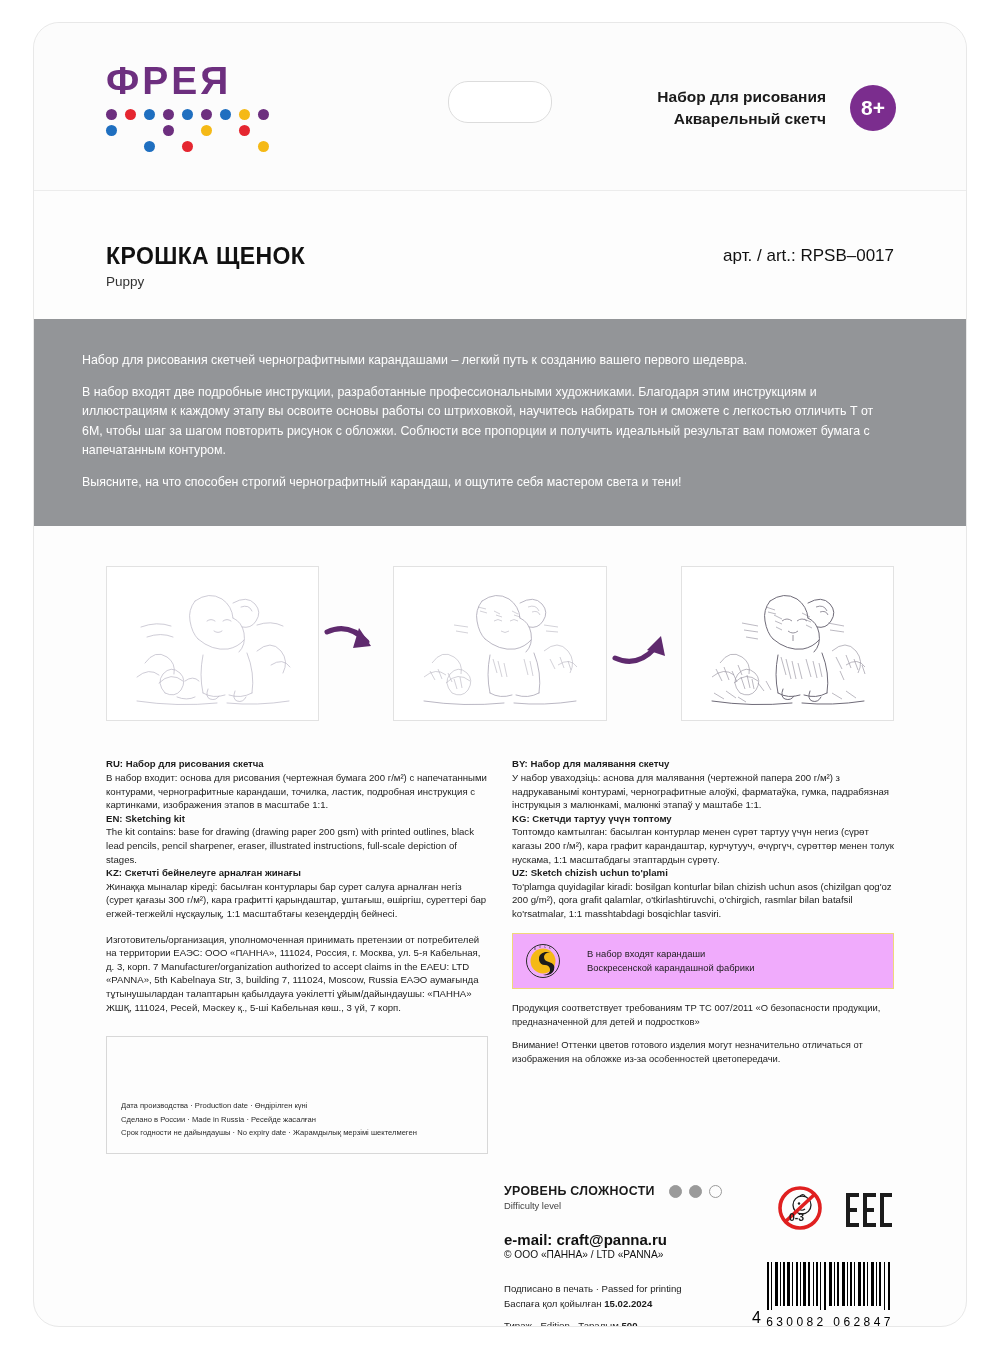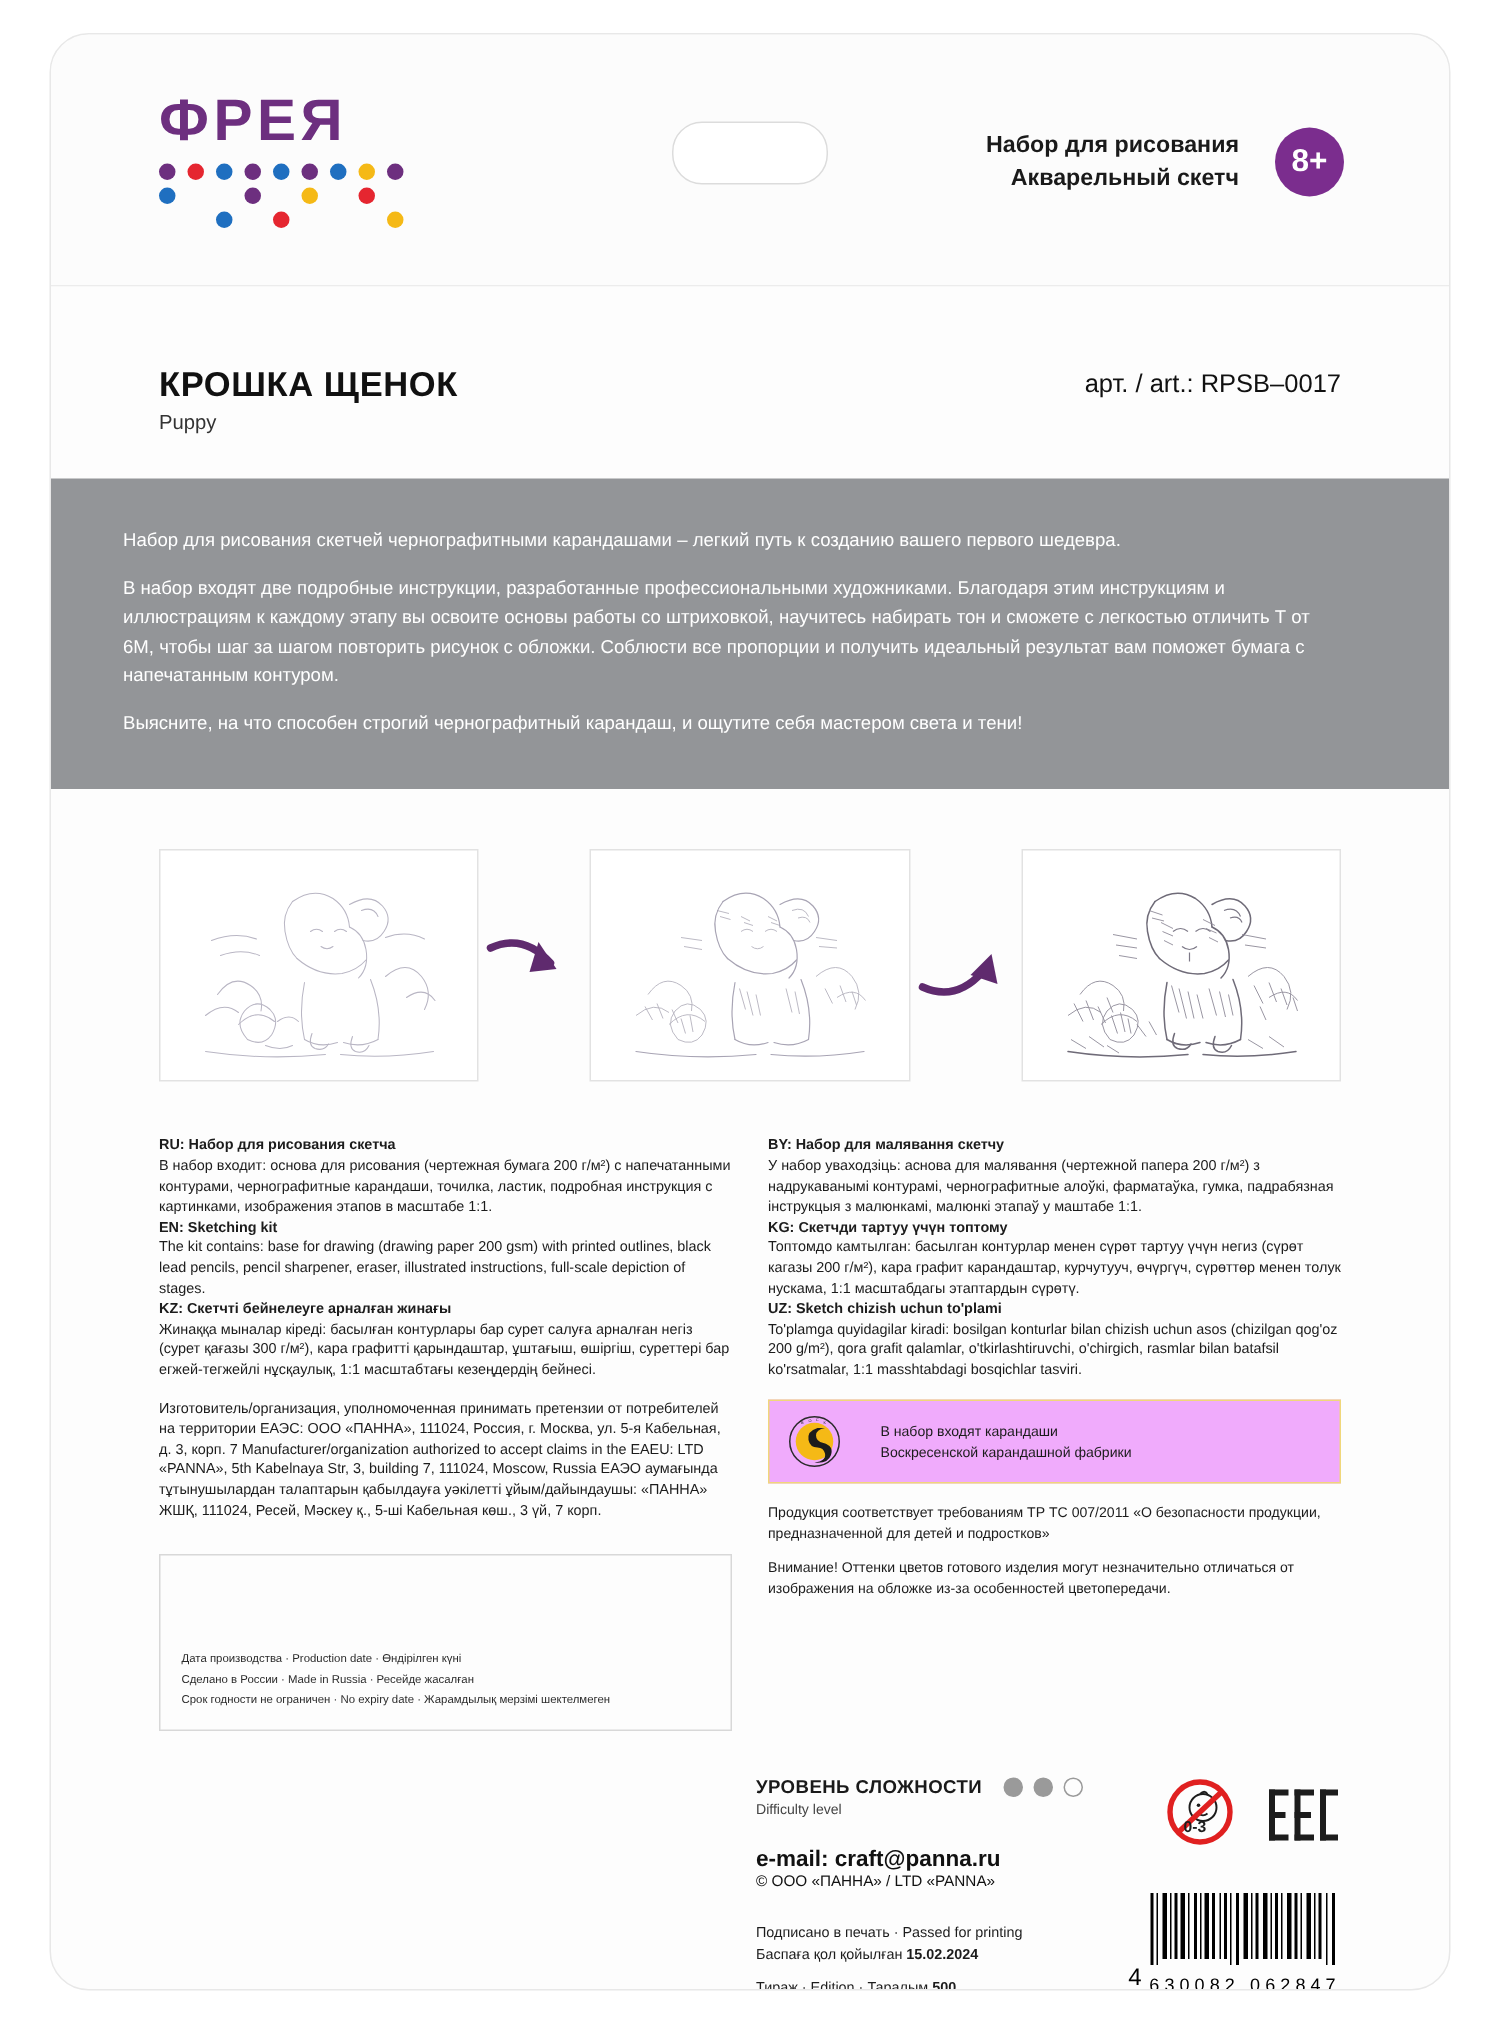--- a/index.html
+++ b/index.html
@@ -403,21 +403,21 @@
       <div class="blk">
         <b>KZ: Скетчті бейнелеуге арналған жинағы</b>
         <div>Жинаққа мыналар кіреді: басылған контурлары бар сурет салуға арналған негіз (сурет қағазы 300 г/м²), кара графитті қарындаштар, ұштағыш, өшіргіш, суреттері бар егжей-тегжейлі нұсқаулық, 1:1 масштабтағы кезеңдердің бейнесі.</div>
       </div>
       <div class="spacer-12"></div>
       <div>Изготовитель/организация, уполномоченная принимать претензии от потребителей на территории ЕАЭС: ООО «ПАННА», 111024, Россия, г. Москва, ул. 5-я Кабельная, д. 3, корп. 7 Manufacturer/organization authorized to accept claims in the EAEU: LTD «PANNA», 5th Kabelnaya Str, 3, building 7, 111024, Moscow, Russia ЕАЭО аумағында тұтынушылардан талаптарын қабылдауға уәкілетті ұйым/дайындаушы: «ПАННА» ЖШҚ, 111024, Ресей, Мәскеу қ., 5-ші Кабельная көш., 3 үй, 7 корп.</div>
 
       <div class="datebox">
         <div>Дата производства · Production date · Өндірілген күні</div>
         <div>Сделано в России · Made in Russia · Ресейде жасалған</div>
-        <div>Срок годности не ограничен · No expiry date · Жарамдылық мерзімі шектелмеген</div>
+        <div>Срок годности не дайындаушы · No expiry date · Жарамдылық мерзімі шектелмеген</div>
       </div>
     </div>
 
     <div class="col">
       <div class="blk">
         <b>BY: Набор для малявання скетчу</b>
         <div>У набор уваходзіць: аснова для малявання (чертежной папера 200 г/м²) з надрукаванымі контурамі, чернографитные алоўкі, фарматаўка, гумка, падрабязная інструкцыя з малюнкамі, малюнкі этапаў у маштабе 1:1.</div>
       </div>
       <div class="blk">
         <b>KG: Скетчди тартуу үчүн топтому</b>

